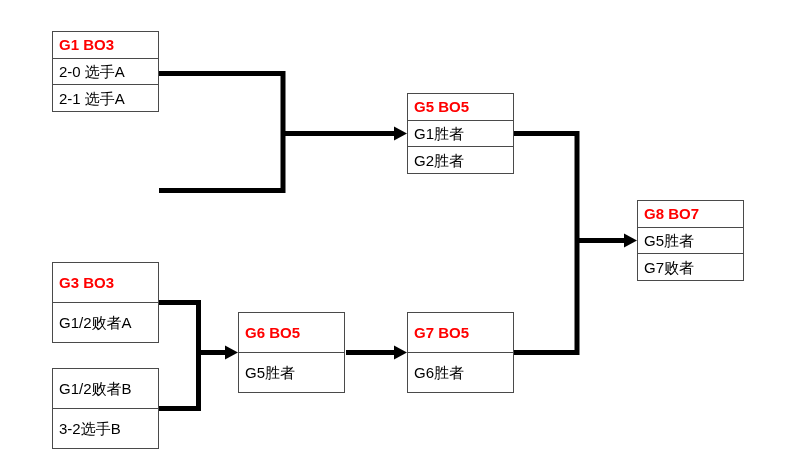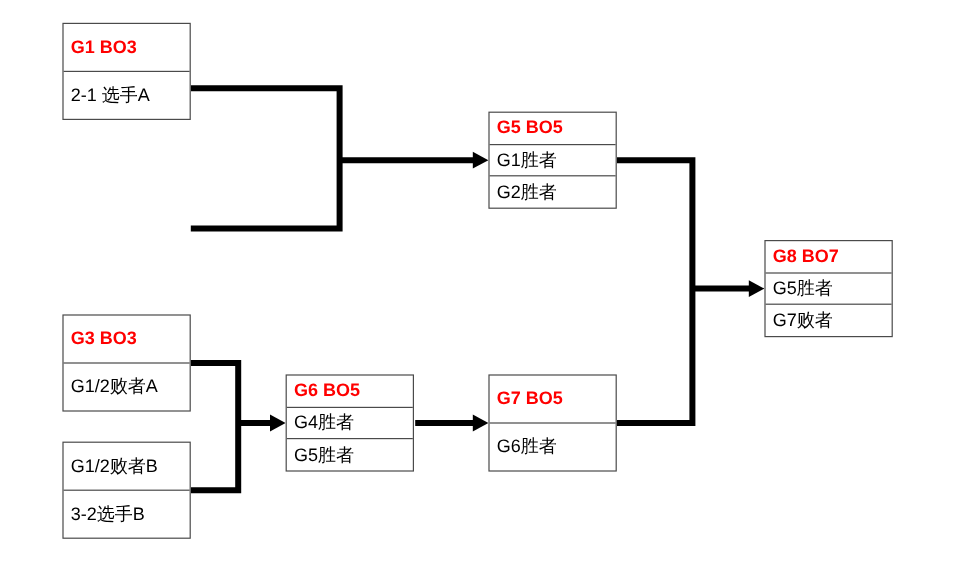--- a/index.html
+++ b/index.html
@@ -80,22 +80,23 @@
 
     <path d="M346 352.5 H395"></path>
     <polygon points="394,345.5 394,359.5 407,352.5"></polygon>
 
     <path d="M514 133.5 H577 V352.5 H514"></path>
 
     <path d="M577 240.5 H625"></path>
     <polygon points="624,233.5 624,247.5 637,240.5"></polygon>
   </svg>
 
-  <div class="box" style="left:52px; top:19px">
+  <div class="box" style="left:52px; top:31px">
     <div class="box-row box-title">G1 BO3</div>
+    <div class="box-row">2-0 选手A</div>
     <div class="box-row">2-1 选手A</div>
   </div>
 
 
   <div class="box" style="left:52px; top:262px">
     <div class="box-row box-title">G3 BO3</div>
     <div class="box-row">G1/2败者A</div>
   </div>
 
   <div class="box" style="left:52px; top:368px">
@@ -104,21 +105,20 @@
   </div>
 
   <div class="box" style="left:407px; top:93px">
     <div class="box-row box-title">G5 BO5</div>
     <div class="box-row">G1胜者</div>
     <div class="box-row">G2胜者</div>
   </div>
 
   <div class="box" style="left:238px; top:312px">
     <div class="box-row box-title">G6 BO5</div>
-    <div class="box-row">G4胜者</div>
     <div class="box-row">G5胜者</div>
   </div>
 
   <div class="box" style="left:407px; top:312px">
     <div class="box-row box-title">G7 BO5</div>
     <div class="box-row">G6胜者</div>
   </div>
 
   <div class="box" style="left:637px; top:200px">
     <div class="box-row box-title">G8 BO7</div>

